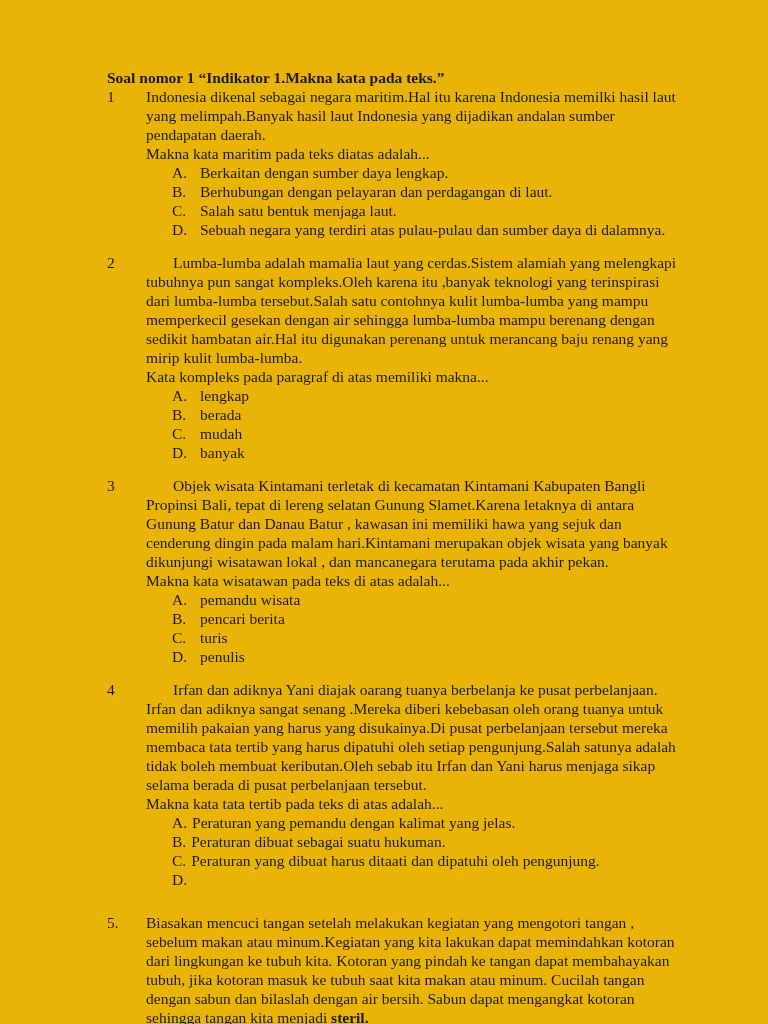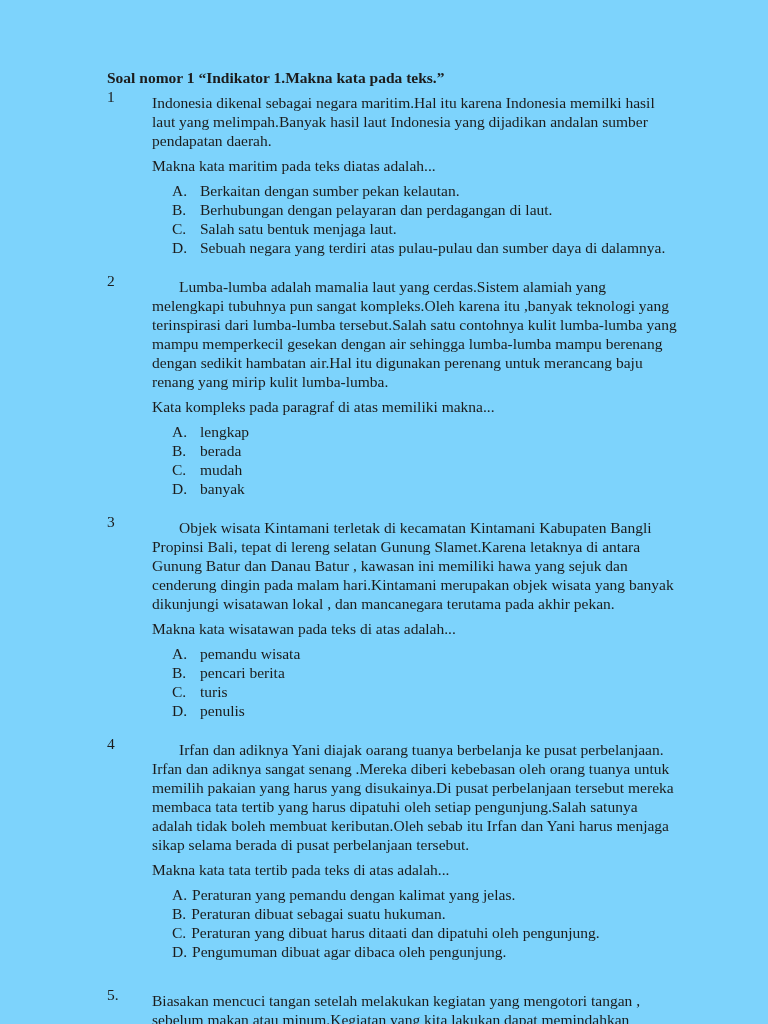--- a/index.html
+++ b/index.html
@@ -5,21 +5,21 @@
   html, body {
     margin: 0;
     padding: 0;
     background: #ffffff;
   }
   .page {
     position: relative;
     width: 768px;
     height: 1024px;
     box-sizing: border-box;
-    background: #7dd3fc;
+    background: #eab308;
     color: #1c1c1c;
     font-family: "Liberation Serif", "DejaVu Serif", serif;
     font-size: 15.5px;
     line-height: 19px;
     padding: 68px 84px 40px 107px;
     overflow: hidden;
   }
   .title {
     margin: 0;
     font-size: 15.5px;
@@ -37,21 +37,21 @@
     margin-top: 24px;
   }
   .qnum {
     width: 39px;
     flex-shrink: 0;
   }
   .qbody {
     width: 538px;
   }
   p {
-    margin: 6px;
+    margin: 0;
   }
   .passage.indent {
     text-indent: 27px;
   }
   .options {
     margin-left: 26px;
   }
   .option {
     display: flex;
   }
@@ -76,21 +76,21 @@
   <h1 class="title">Soal nomor 1 “Indikator 1.Makna kata pada teks.”</h1>
 
   <section class="question first">
     <div class="qnum">1</div>
     <div class="qbody">
       <p class="passage">Indonesia dikenal sebagai negara maritim.Hal itu karena Indonesia memilki hasil laut yang melimpah.Banyak hasil laut Indonesia yang dijadikan andalan sumber pendapatan daerah.</p>
       <p class="prompt">Makna kata maritim pada teks diatas adalah...</p>
       <div class="options">
         <div class="option">
           <span class="letter">A.</span>
-          <span class="text">Berkaitan dengan sumber pekan kelautan.</span>
+          <span class="text">Berkaitan dengan sumber daya lengkap.</span>
         </div>
         <div class="option">
           <span class="letter">B.</span>
           <span class="text">Berhubungan dengan pelayaran dan perdagangan di laut.</span>
         </div>
         <div class="option">
           <span class="letter">C.</span>
           <span class="text">Salah satu bentuk menjaga laut.</span>
         </div>
         <div class="option">
@@ -166,21 +166,20 @@
         <div class="option">
           <span class="letter">B.</span>
           <span class="text">Peraturan dibuat sebagai suatu hukuman.</span>
         </div>
         <div class="option">
           <span class="letter">C.</span>
           <span class="text">Peraturan yang dibuat harus ditaati dan dipatuhi oleh pengunjung.</span>
         </div>
         <div class="option">
           <span class="letter">D.</span>
-          <span class="text">Pengumuman dibuat agar dibaca oleh pengunjung.</span>
         </div>
       </div>
     </div>
   </section>
 
   <section class="question q5">
     <div class="qnum">5.</div>
     <div class="qbody">
       <p class="passage"><span>Biasakan mencuci tangan setelah melakukan kegiatan yang mengotori tangan , sebelum makan atau minum.Kegiatan yang kita lakukan dapat memindahkan kotoran dari lingkungan ke tubuh kita. Kotoran yang pindah ke tangan dapat membahayakan tubuh, jika kotoran masuk ke tubuh saat kita makan atau minum. Cucilah tangan dengan sabun dan bilaslah dengan air bersih. Sabun dapat mengangkat kotoran sehingga tangan kita menjadi </span><span class="bold-term">steril.</span></p>
 

